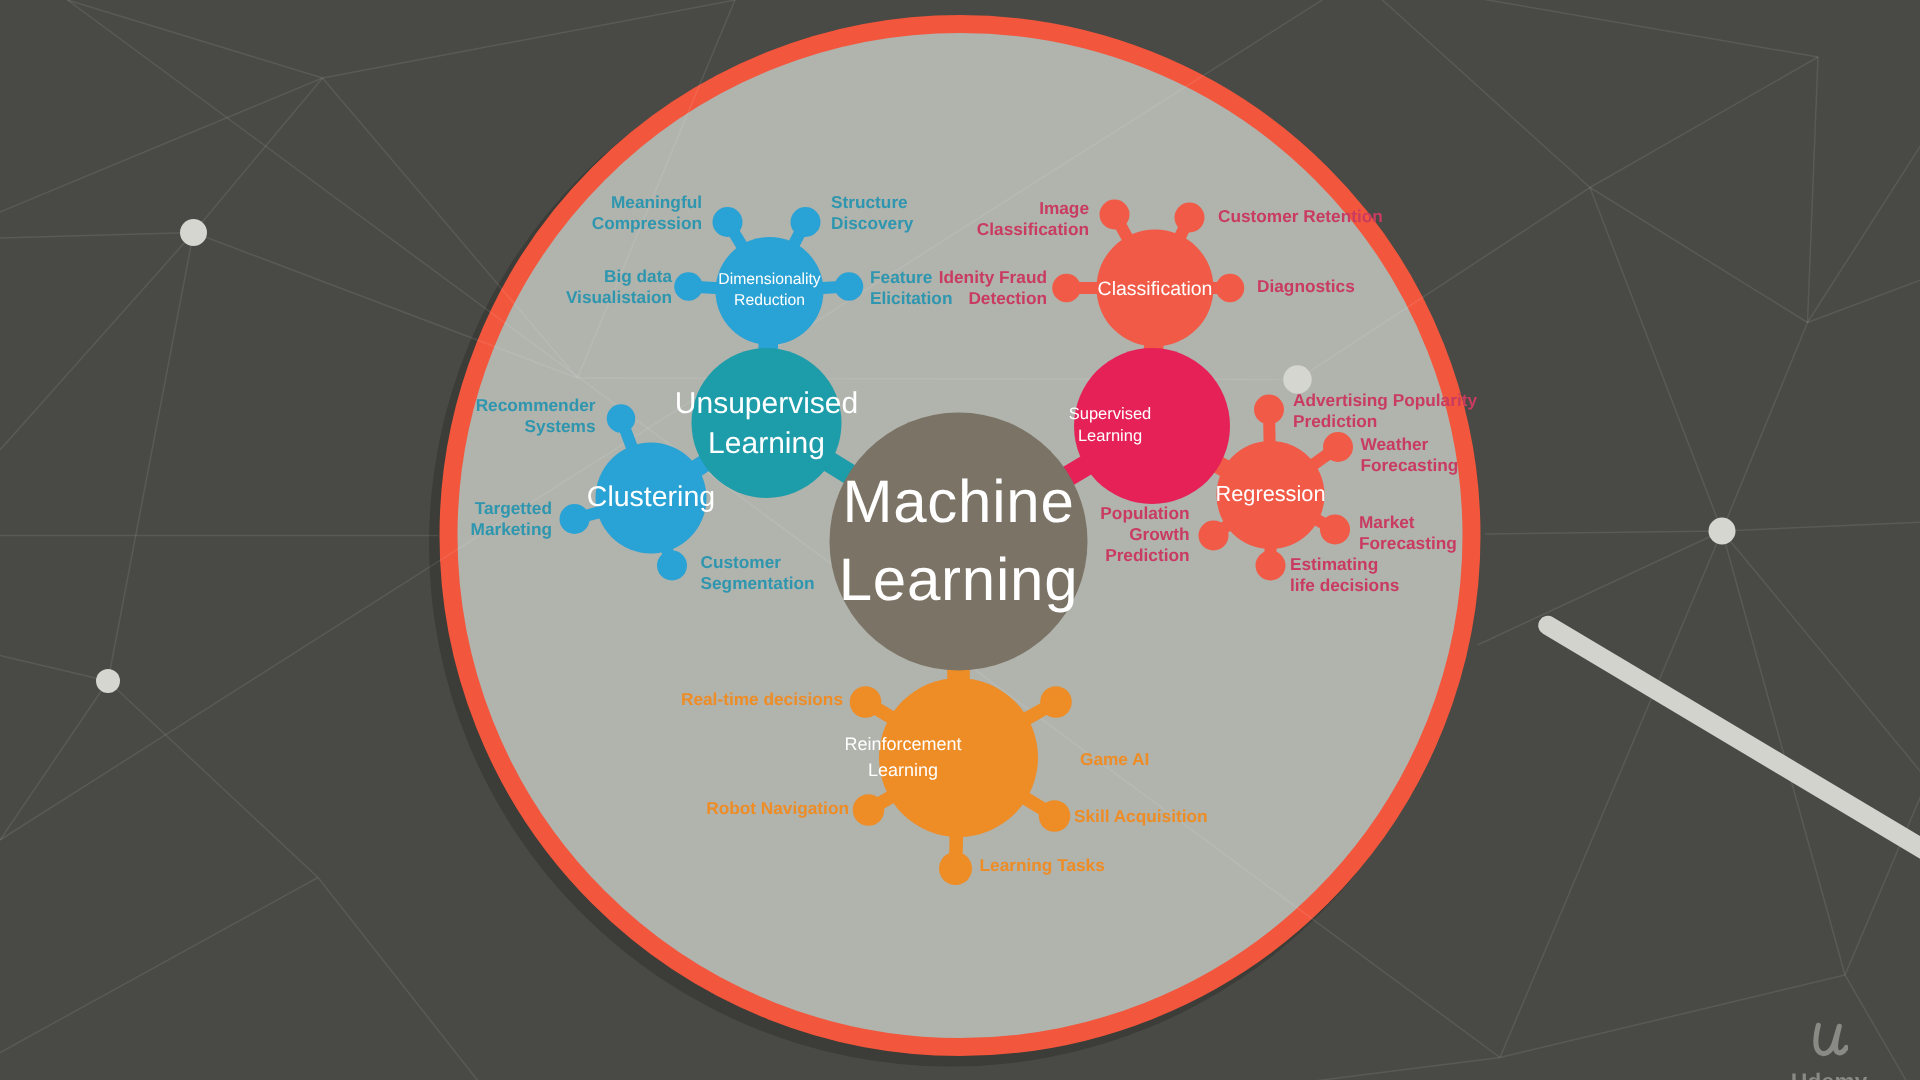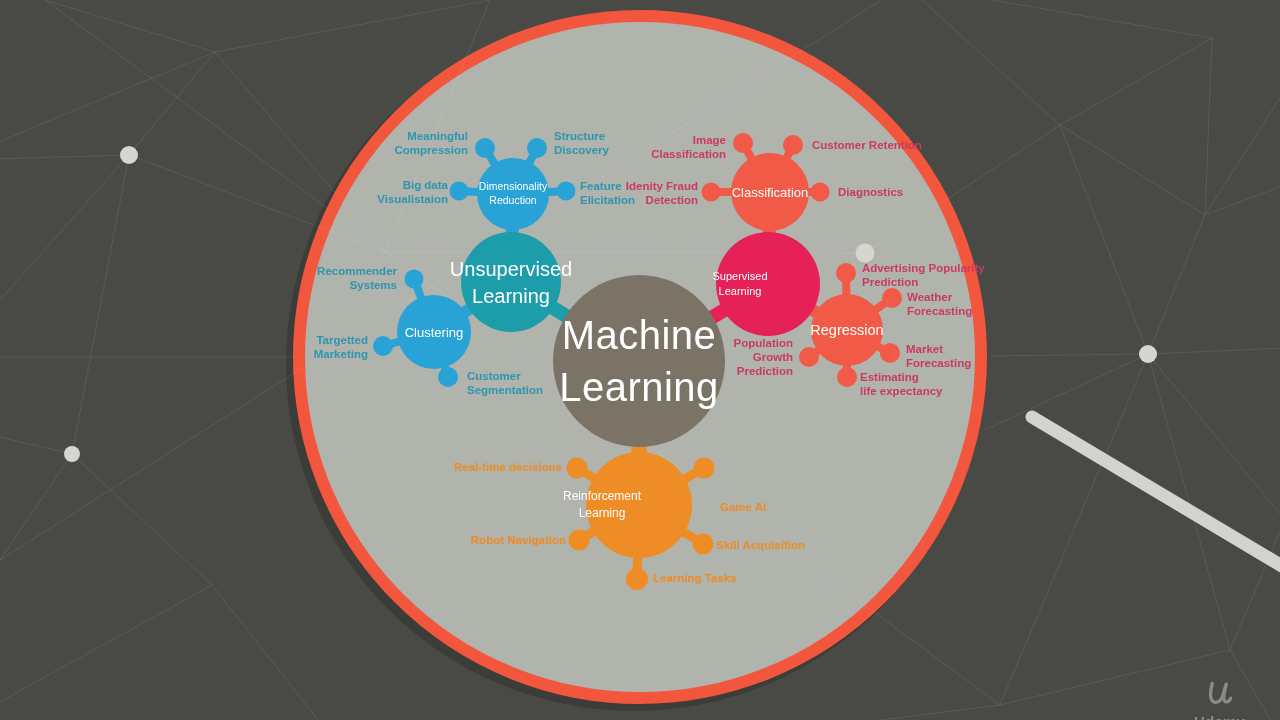--- a/index.html
+++ b/index.html
@@ -168,21 +168,21 @@
   <div class="node-label" style="left:639px;top:361px;font-size:40px;letter-spacing:0.5px;line-height:1.3;">Machine
 Learning</div>
   <div class="node-label" style="left:511px;top:283px;font-size:20px;line-height:1.35;">Unsupervised
 Learning</div>
   <div class="node-label" style="left:740px;top:284px;font-size:11px;line-height:1.35;">Supervised
 Learning</div>
   <div class="node-label" style="left:602px;top:505px;font-size:12px;line-height:1.4;">Reinforcement
 Learning</div>
   <div class="node-label" style="left:513px;top:194px;font-size:10.5px;line-height:1.3;">Dimensionality
 Reduction</div>
-  <div class="node-label" style="left:434px;top:332px;font-size:13px;">Clustering</div>
+  <div class="node-label" style="left:434px;top:332px;font-size:19px;">Clustering</div>
   <div class="node-label" style="left:770px;top:192px;font-size:13px;">Classification</div>
   <div class="node-label" style="left:847px;top:330px;font-size:14.5px;">Regression</div>
 
   <div class="lbl sat right teal-t" style="right:812px;top:143px;">Meaningful
 Compression</div>
   <div class="lbl sat left teal-t" style="left:554px;top:143px;">Structure
 Discovery</div>
   <div class="lbl sat right teal-t" style="right:832px;top:192px;">Big data
 Visualistaion</div>
   <div class="lbl sat left teal-t" style="left:580px;top:193px;">Feature
@@ -200,21 +200,21 @@
   <div class="lbl sat right crimson-t" style="right:582px;top:193px;">Idenity Fraud
 Detection</div>
   <div class="lbl sat left crimson-t" style="left:838px;top:192px;">Diagnostics</div>
   <div class="lbl sat left crimson-t" style="left:862px;top:275px;">Advertising Popularity
 Prediction</div>
   <div class="lbl sat left crimson-t" style="left:907px;top:304px;">Weather
 Forecasting</div>
   <div class="lbl sat left crimson-t" style="left:906px;top:356px;">Market
 Forecasting</div>
   <div class="lbl sat left crimson-t" style="left:860px;top:384px;">Estimating
-life expectancy</div>
+life decisions</div>
   <div class="lbl sat right crimson-t" style="right:487px;top:357px;">Population
 Growth
 Prediction</div>
 
   <div class="lbl sat right orange-t" style="right:718px;top:467px;">Real-time decisions</div>
   <div class="lbl sat left orange-t" style="left:720px;top:467px;margin-top:40px;">Game AI</div>
   <div class="lbl sat right orange-t" style="right:714px;top:540px;">Robot Navigation</div>
   <div class="lbl sat left orange-t" style="left:716px;top:545px;">Skill Acquisition</div>
   <div class="lbl sat left orange-t" style="left:653px;top:578px;">Learning Tasks</div>
 

